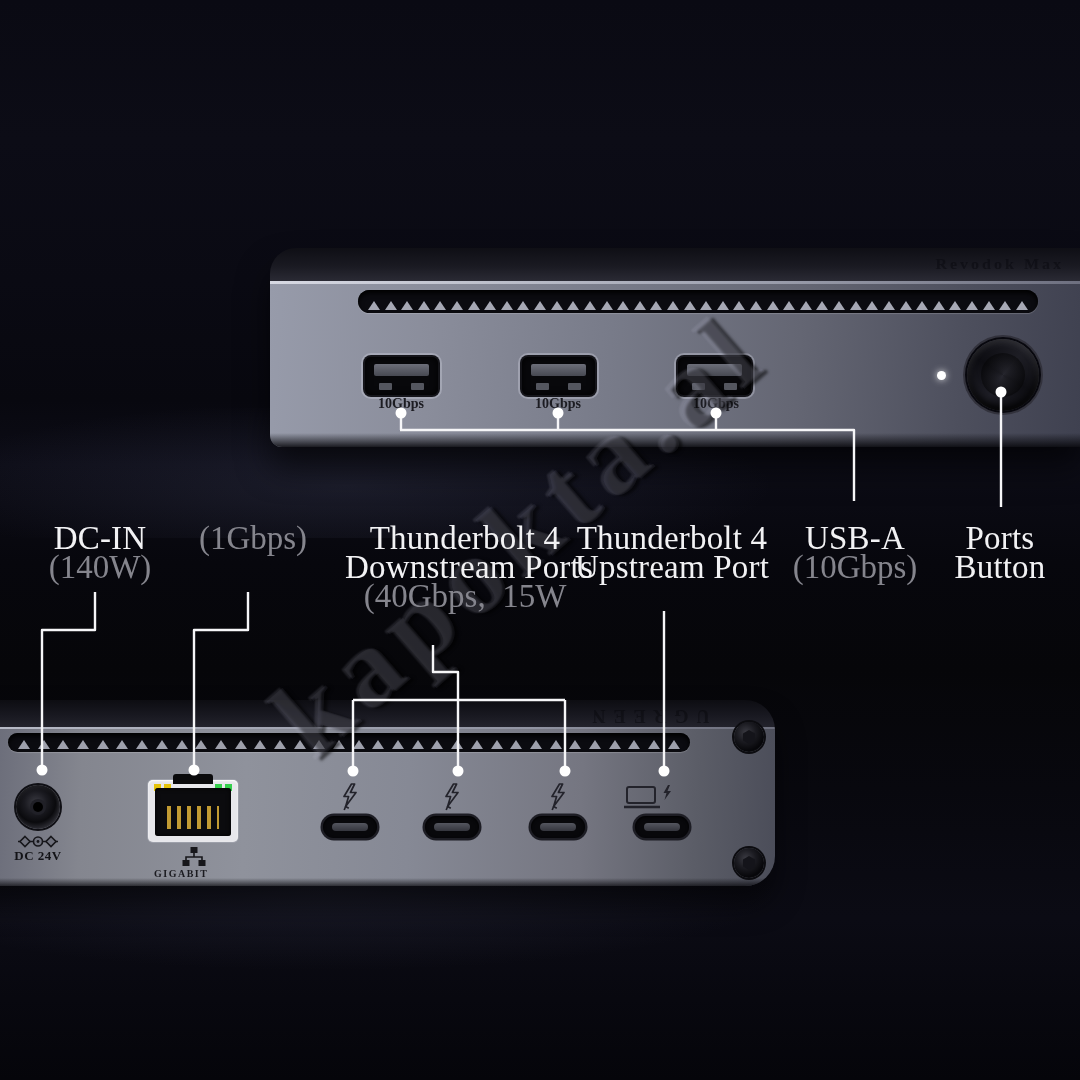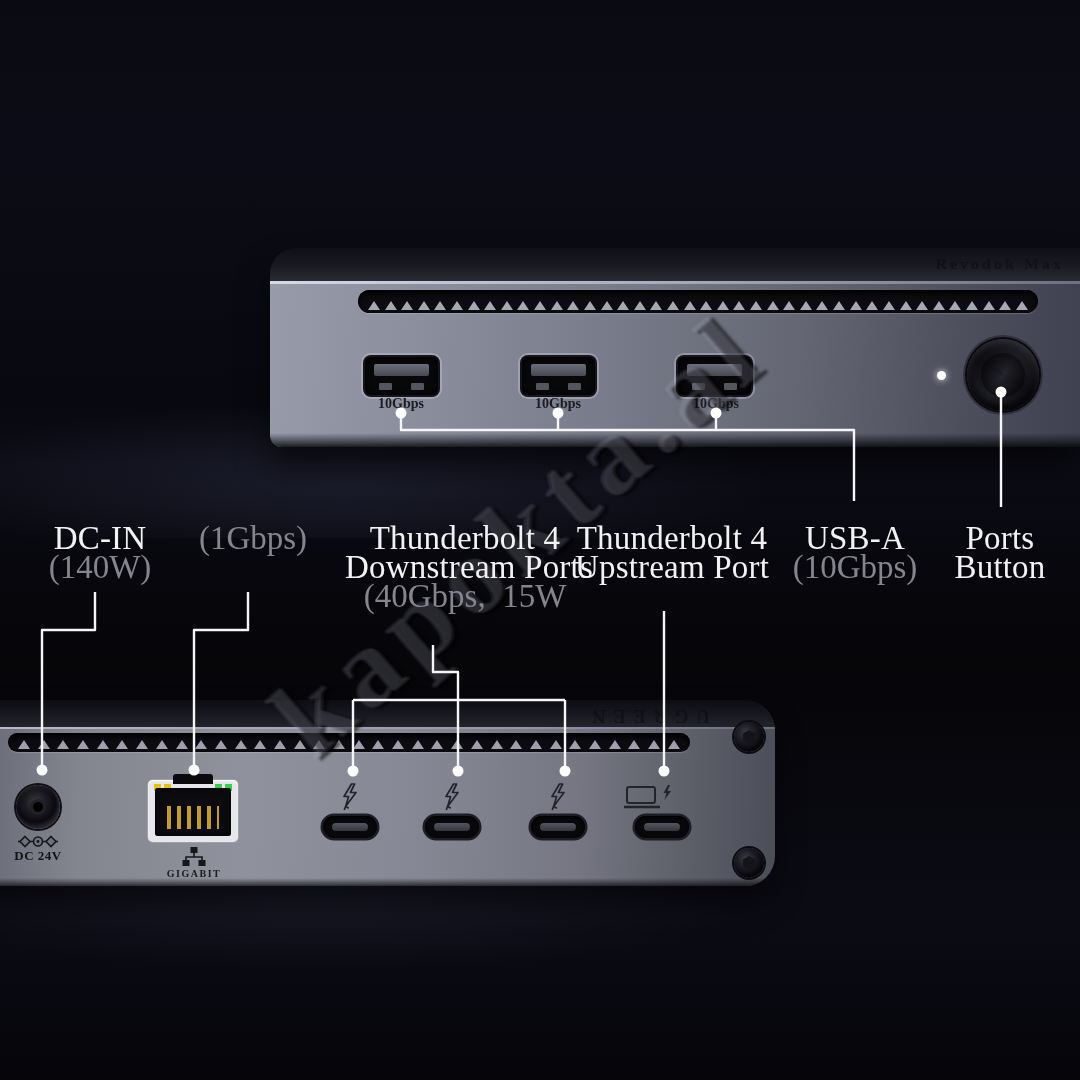--- a/index.html
+++ b/index.html
@@ -100,21 +100,21 @@
     box-shadow:0 0 0 1px #9da0aa, inset 0 1px 2px #fff;}
   .eth::before{content:"";position:absolute;top:-6px;left:25px;width:40px;height:10px;background:#0a0a0c;border-radius:3px 3px 0 0;}
   .eth-in{position:absolute;left:7px;right:7px;top:8px;bottom:6px;background:#0b0b0e;border-radius:3px;
     box-shadow:inset 0 0 5px #000;}
   .eth-pins{position:absolute;left:16%;right:16%;top:38%;height:48%;
     background:repeating-linear-gradient(90deg,#c29b33 0 4px, rgba(0,0,0,0) 4px 10px);}
   .eth-led{position:absolute;top:4px;width:7px;height:7px;}
   .eth-led.y{left:6px;background:#e4c30c;box-shadow:10px 0 0 #e4c30c;}
   .eth-led.g{right:16px;background:#35cf4d;box-shadow:10px 0 0 #35cf4d;}
   .net-icon{position:absolute;left:222px;top:118px;}
-  .gigabit{position:absolute;left:194px;top:139px;width:80px;text-align:center;
+  .gigabit{position:absolute;left:194px;top:139px;width:80px;text-align:left;
     font-size:10px;font-weight:bold;letter-spacing:1.5px;color:#1b1b20;}
 
   .usbc{position:absolute;top:87px;width:54px;height:22px;border-radius:11px;background:#08080b;
     box-shadow:0 0 0 2.5px #1d1d24, 0 1px 1px rgba(255,255,255,.28), inset 0 1px 3px #000;}
   .usbc::after{content:"";position:absolute;left:9px;right:9px;top:7px;height:8px;border-radius:4px;
     background:linear-gradient(180deg,#54565f,#34353d);}
   .c1{left:363px;} .c2{left:465px;} .c3{left:571px;} .c4{left:675px;}
   .bolt{position:absolute;top:54px;}
   .b1{left:381px;} .b2{left:483px;} .b3{left:589px;}
   .host-icon{position:absolute;left:664px;top:56px;}

